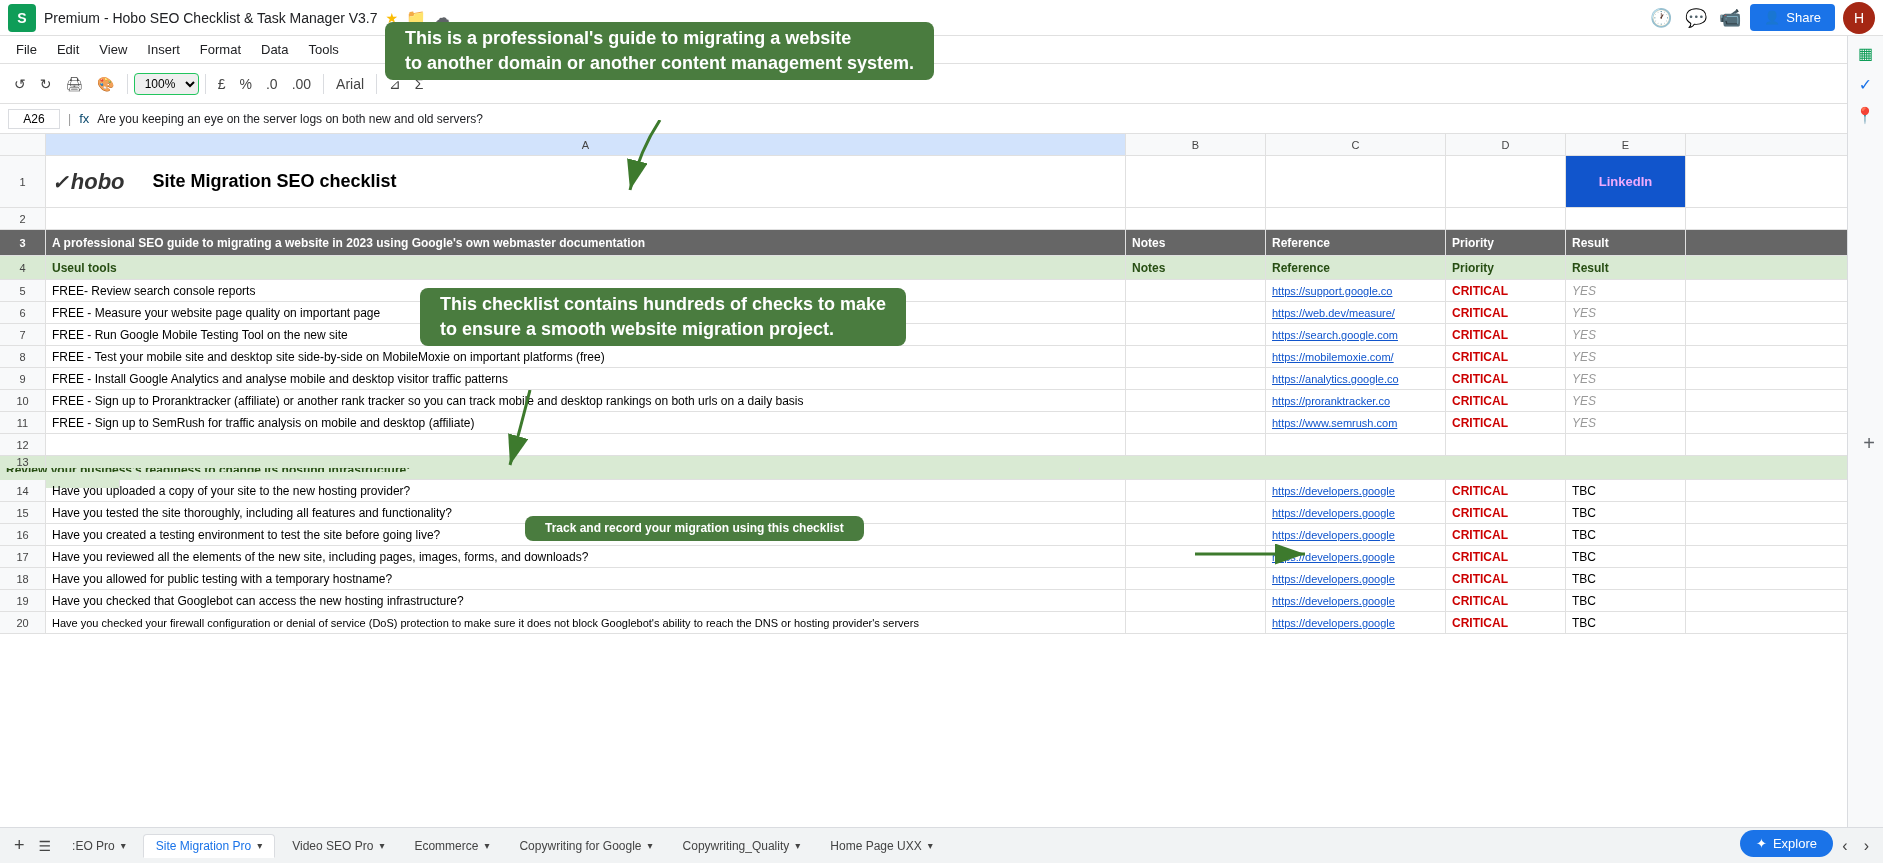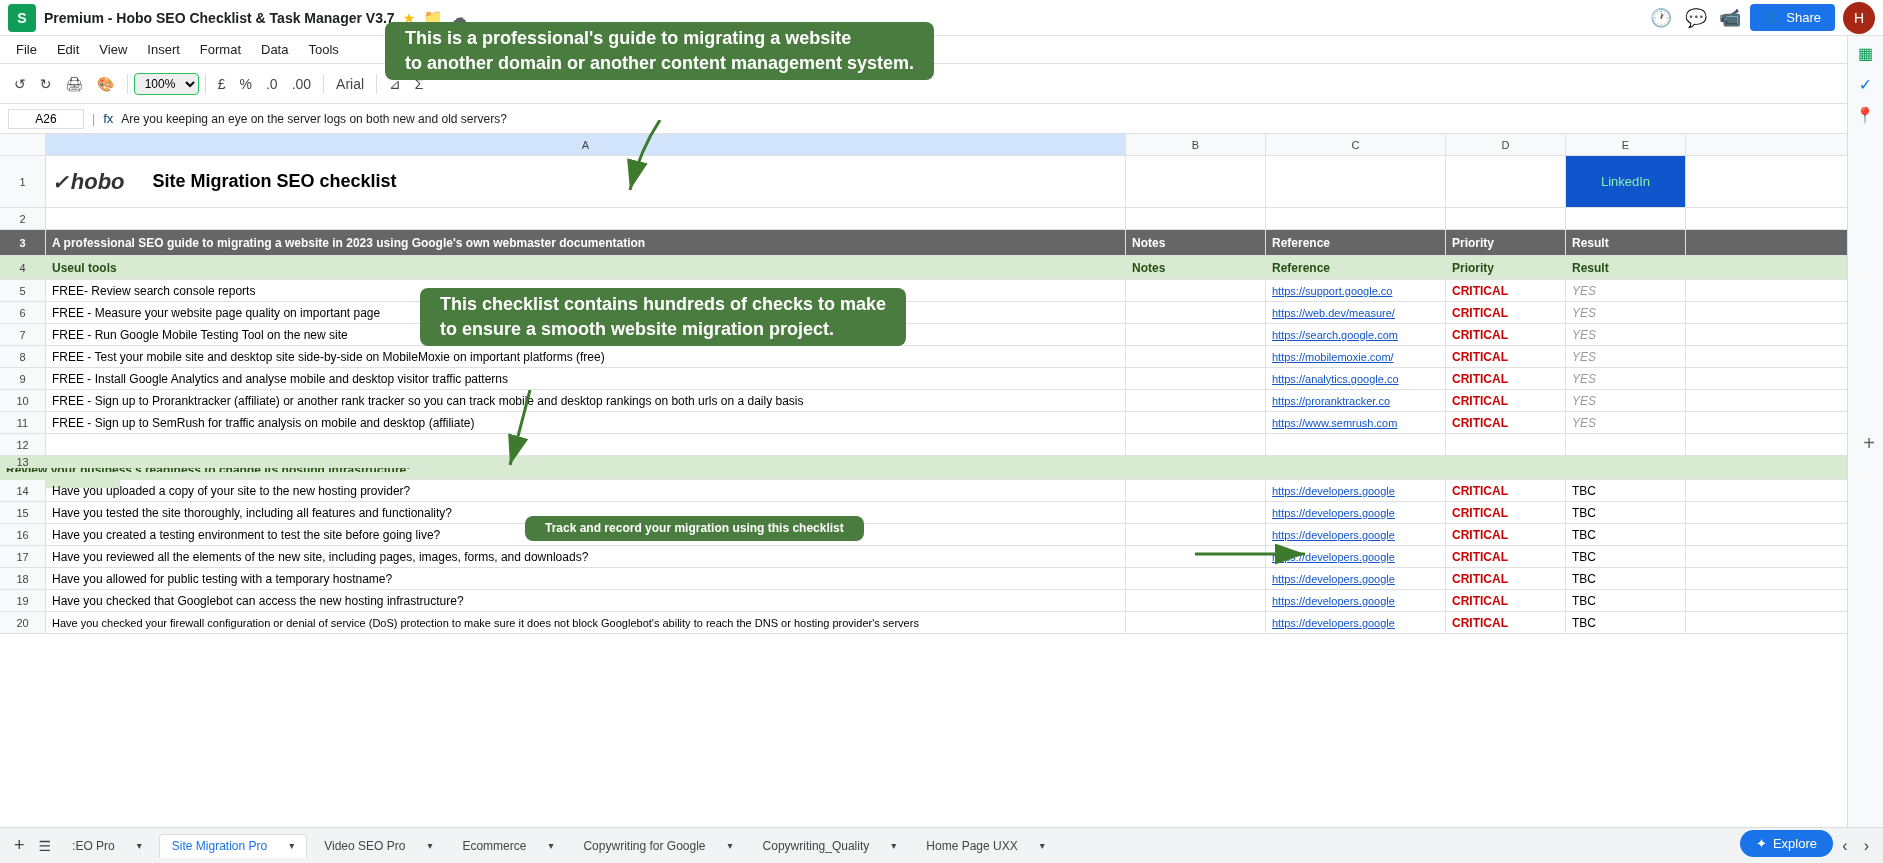--- a/index.html
+++ b/index.html
@@ -15,21 +15,21 @@
       padding: 0 8px;
       gap: 8px;
     }
     .app-icon {
       width: 28px; height: 28px;
       background: #0f9d58;
       border-radius: 4px;
       display: flex; align-items: center; justify-content: center;
       color: white; font-weight: bold; font-size: 14px;
     }
-    .doc-title { font-size: 14px; font-weight: 700; color: #202124; }
+    .doc-title { font-size: 14px; font-weight: 400; color: #202124; }
     .star-icon { color: #fbbc04; font-size: 14px; }
     .top-bar-spacer { flex: 1; }
     .top-icons { display: flex; gap: 12px; align-items: center; }
     .top-icon-btn { color: #5f6368; font-size: 18px; cursor: pointer; }
     .share-btn {
       background: #1a73e8; color: white;
       border-radius: 4px; padding: 6px 14px;
       font-size: 13px; font-weight: 500; cursor: pointer;
       display: flex; align-items: center; gap: 6px;
     }
@@ -68,21 +68,21 @@
 
     
     .formula-bar {
       display: flex;
       align-items: center;
       height: 30px;
       border-bottom: 1px solid #e0e0e0;
       padding: 0 8px;
       gap: 8px;
     }
-    .cell-ref { width: 76px; border: 1px solid #dadce0; padding: 2px 6px; font-size: 12px; text-align: center; }
+    .cell-ref { width: 52px; border: 1px solid #dadce0; padding: 2px 6px; font-size: 12px; text-align: center; }
     .formula-sep { color: #999; }
     .formula-input { flex: 1; font-size: 12px; color: #202124; }
 
     
     .col-headers {
       display: flex;
       height: 22px;
       background: #f8f9fa;
       border-bottom: 1px solid #e0e0e0;
     }
@@ -132,22 +132,22 @@
     .row-section .cell { background: #d9ead3; font-weight: bold; color: #274e13; }
 
     
     .critical { color: #cc0000; font-weight: bold; }
     .yes-cell { color: #999; font-style: italic; }
     .blue-link { color: #1155cc; text-decoration: underline; font-size: 11px; }
 
     
     .linkedin-cell {
       background: #1155cc;
-      color: #86efac;
-      font-weight: normal;
+      color: #f0abfc;
+      font-weight: bold;
       font-size: 13px;
       display: flex; align-items: center; justify-content: center;
     }
 
     
     .tooltip-box {
       position: absolute;
       background: #4a7c3f;
       color: white;
       padding: 4px 20px;
@@ -174,21 +174,21 @@
     }
     .tab-add { font-size: 18px; color: #444; cursor: pointer; padding: 2px 6px; }
     .tab-menu { font-size: 14px; color: #444; cursor: pointer; padding: 2px 4px; }
     .sheet-tab {
       padding: 4px 12px;
       border-radius: 4px 4px 0 0;
       font-size: 12px;
       cursor: pointer;
       color: #444;
       border: 1px solid transparent;
-      display: flex; align-items: center; gap: 22px;
+      display: flex; align-items: center; gap: 6px;
     }
     .sheet-tab.active {
       background: #fff;
       border-color: #dadce0;
       border-bottom-color: #fff;
       color: #1a73e8;
       font-weight: 500;
     }
     .tab-dropdown { font-size: 10px; color: #444; }
     .sheet-tabs-spacer { flex: 1; }

